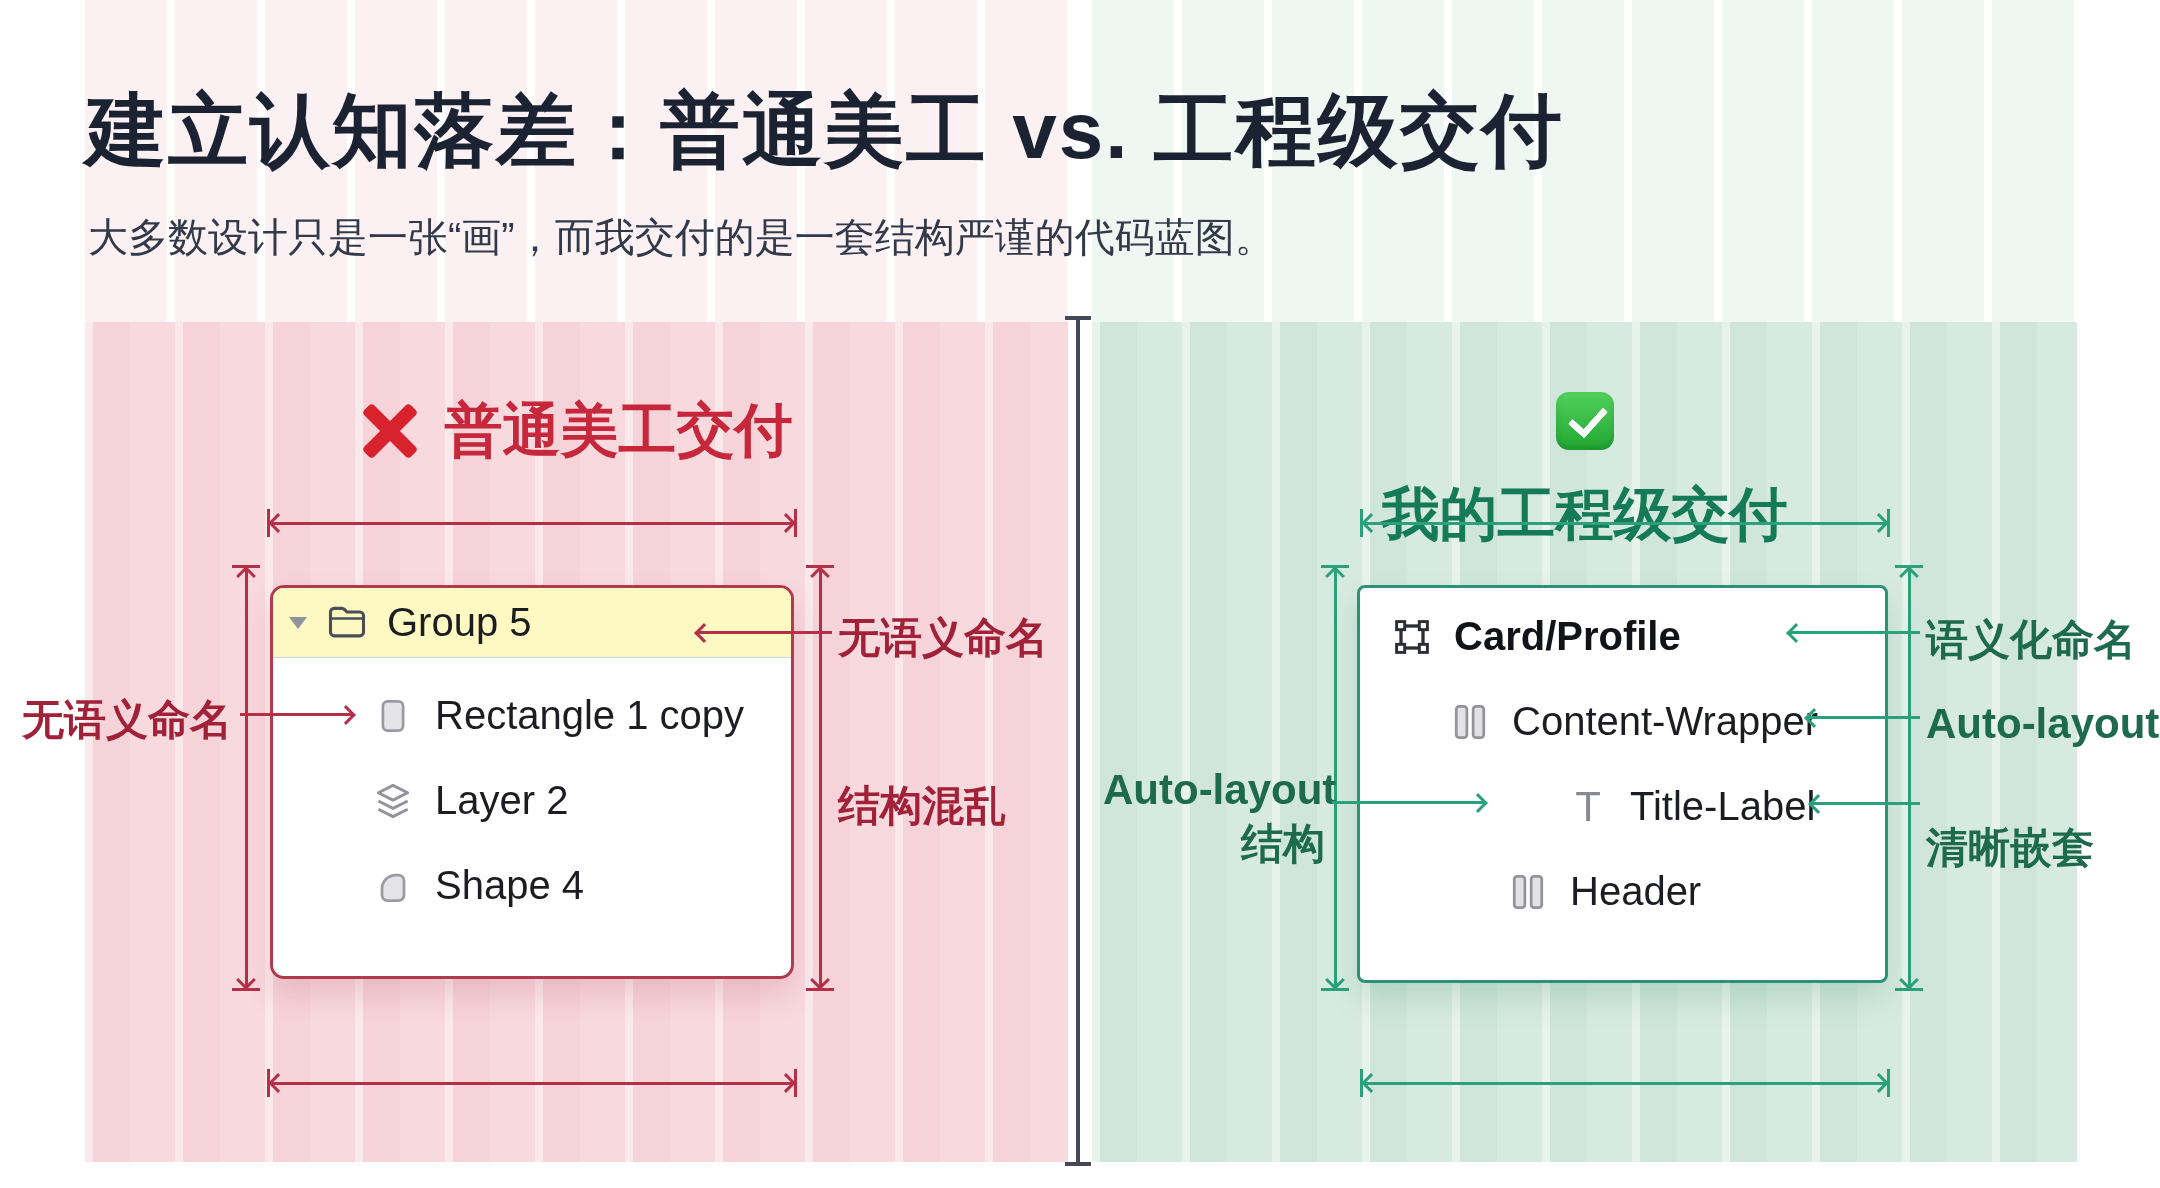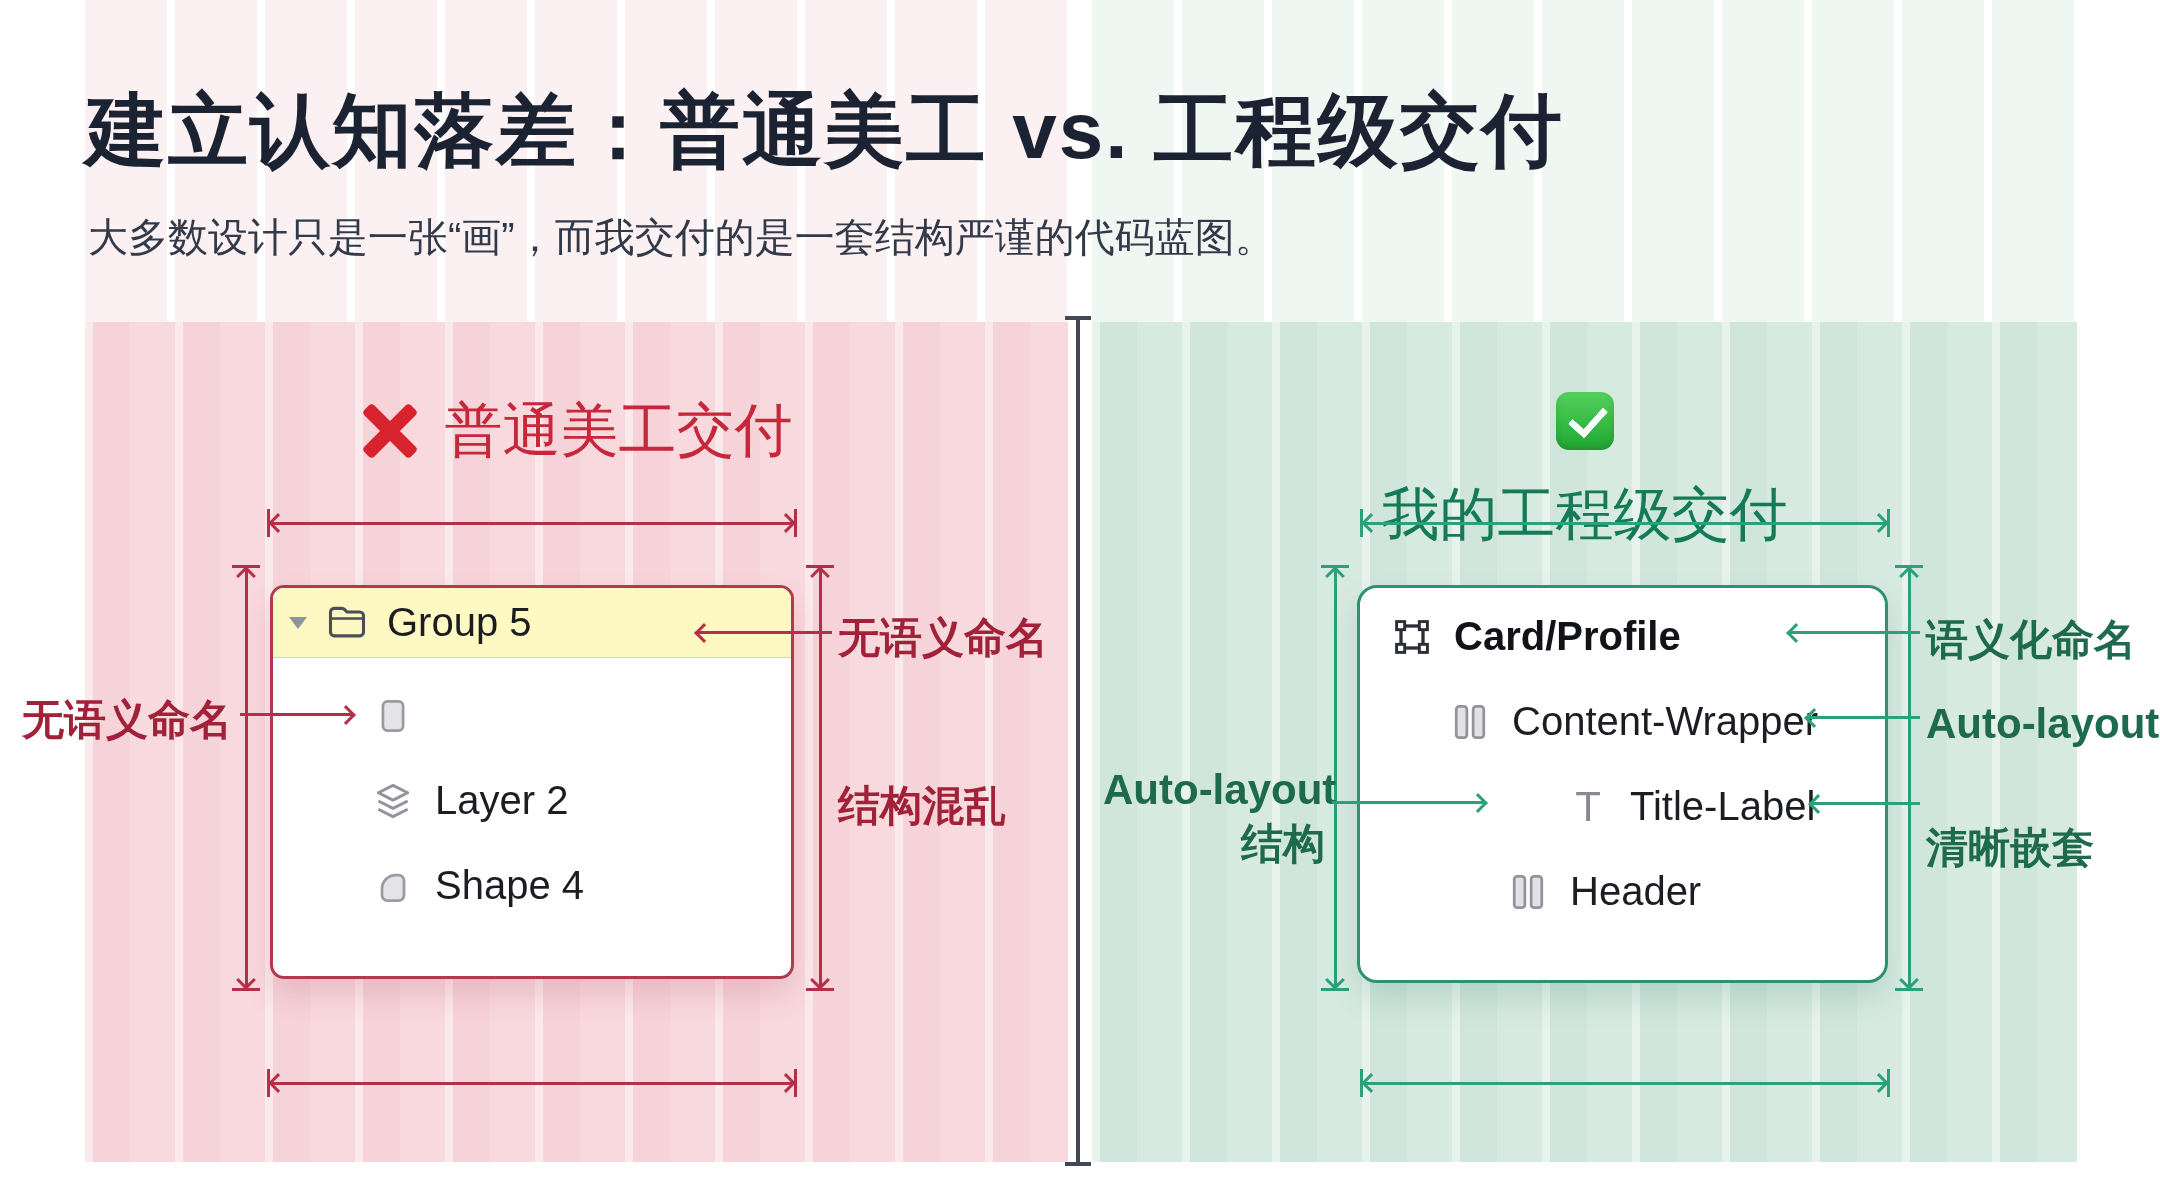--- a/index.html
+++ b/index.html
@@ -42,41 +42,41 @@
   .divider { left:1076px; top:318px; width:4px; height:846px; background:#424856; }
   .divider::before, .divider::after {
     content:""; position:absolute; left:-11px; width:26px; height:4px; background:#424856;
   }
   .divider::before { top:-2px; } .divider::after { bottom:-2px; }
 
   
   .heading-row { display:flex; align-items:center; justify-content:center; gap:26px; }
   .heading-row.l { left:85px; top:392px; width:983px; }
   .heading-row.r { left:1092px; top:392px; width:985px;flex-direction:column; }
-  .heading-text { font-size:58px; font-weight:400; white-space:nowrap; }
+  .heading-text { font-size:58px; font-weight:700; white-space:nowrap; }
   .heading-text.red { color:#c6273a; }
   .heading-text.green { color:#157a58; }
 
   .x-badge { position:relative; width:58px; height:58px; flex:0 0 auto; }
   .x-badge::before, .x-badge::after {
     content:""; position:absolute; left:50%; top:50%; width:66px; height:14px; border-radius:4px; background:#d8232f;
   }
   .x-badge::before { transform:translate(-50%,-50%) rotate(45deg); }
   .x-badge::after  { transform:translate(-50%,-50%) rotate(-45deg); }
 
   .check-badge { position:relative; width:58px; height:58px; border-radius:13px;
     background:linear-gradient(180deg,#52d15c,#21a733); flex:0 0 auto; box-shadow:inset 0 -3px 6px rgba(0,0,0,.12); }
   .check-badge::after { content:""; position:absolute; left:14px; top:15px; width:29px; height:15px;
     border-left:7px solid #ffffff; border-bottom:7px solid #ffffff; transform:rotate(-48deg); border-radius:2px; }
 
   
   .card { background:#ffffff; border-radius:14px; }
   .card-left { left:270px; top:585px; width:524px; height:394px; border:3px solid #b23a4e;
     box-shadow:0 16px 30px rgba(160,45,70,.16); overflow:hidden; }
-  .card-right { left:1357px; top:585px; width:531px; height:398px; border:3px solid #2f9173; border-radius:20px;
+  .card-right { left:1357px; top:585px; width:531px; height:398px; border:3px solid #2f9173; border-radius:8px;
     box-shadow:0 16px 30px rgba(25,115,85,.16); padding-top:6px; }
 
   .lc-header { height:70px; background:#fef9c3; border-bottom:1px solid #c3d6ea;
     display:flex; align-items:center; padding-left:16px; gap:18px; }
   .caret-down { width:0; height:0; border-left:9px solid transparent; border-right:9px solid transparent;
     border-top:12px solid #8f939c; flex:0 0 auto; }
   .lc-body { padding-top:15px; }
   .row { display:flex; align-items:center; height:85px; gap:20px; }
   .lc-body .row { padding-left:98px; }
   .row-name { font-size:40px; color:#1c1d22; white-space:nowrap; }
@@ -169,20 +169,21 @@
       <path d="M3 6a2 2 0 0 1 2-2h4.2a2 2 0 0 1 1.4.6L12 6h7a2 2 0 0 1 2 2v9a2 2 0 0 1-2 2H5a2 2 0 0 1-2-2z" fill="none" stroke="#4b4e57" stroke-width="1.7"></path>
       <path d="M3 9.5h18" fill="none" stroke="#4b4e57" stroke-width="1.4"></path>
     </svg>
     <span class="row-name">Group 5</span>
   </div>
   <div class="lc-body">
     <div class="row">
       <svg class="icon" viewBox="0 0 24 24">
         <rect x="6.5" y="4" width="11" height="16" rx="2.5" fill="#e4e4e8" stroke="#9a9ba2" stroke-width="1.5"></rect>
       </svg>
+      <span class="row-name">Rectangle 1 copy</span>
     </div>
     <div class="row">
       <svg class="icon" viewBox="0 0 24 24">
         <path d="M12 3.5 20 7.5 12 11.5 4 7.5z" fill="none" stroke="#93949b" stroke-width="1.6" stroke-linejoin="round"></path>
         <path d="M4 12l8 4 8-4" fill="none" stroke="#93949b" stroke-width="1.6" stroke-linejoin="round"></path>
         <path d="M4 16.5l8 4 8-4" fill="none" stroke="#93949b" stroke-width="1.6" stroke-linejoin="round"></path>
       </svg>
       <span class="row-name">Layer 2</span>
     </div>
     <div class="row">

